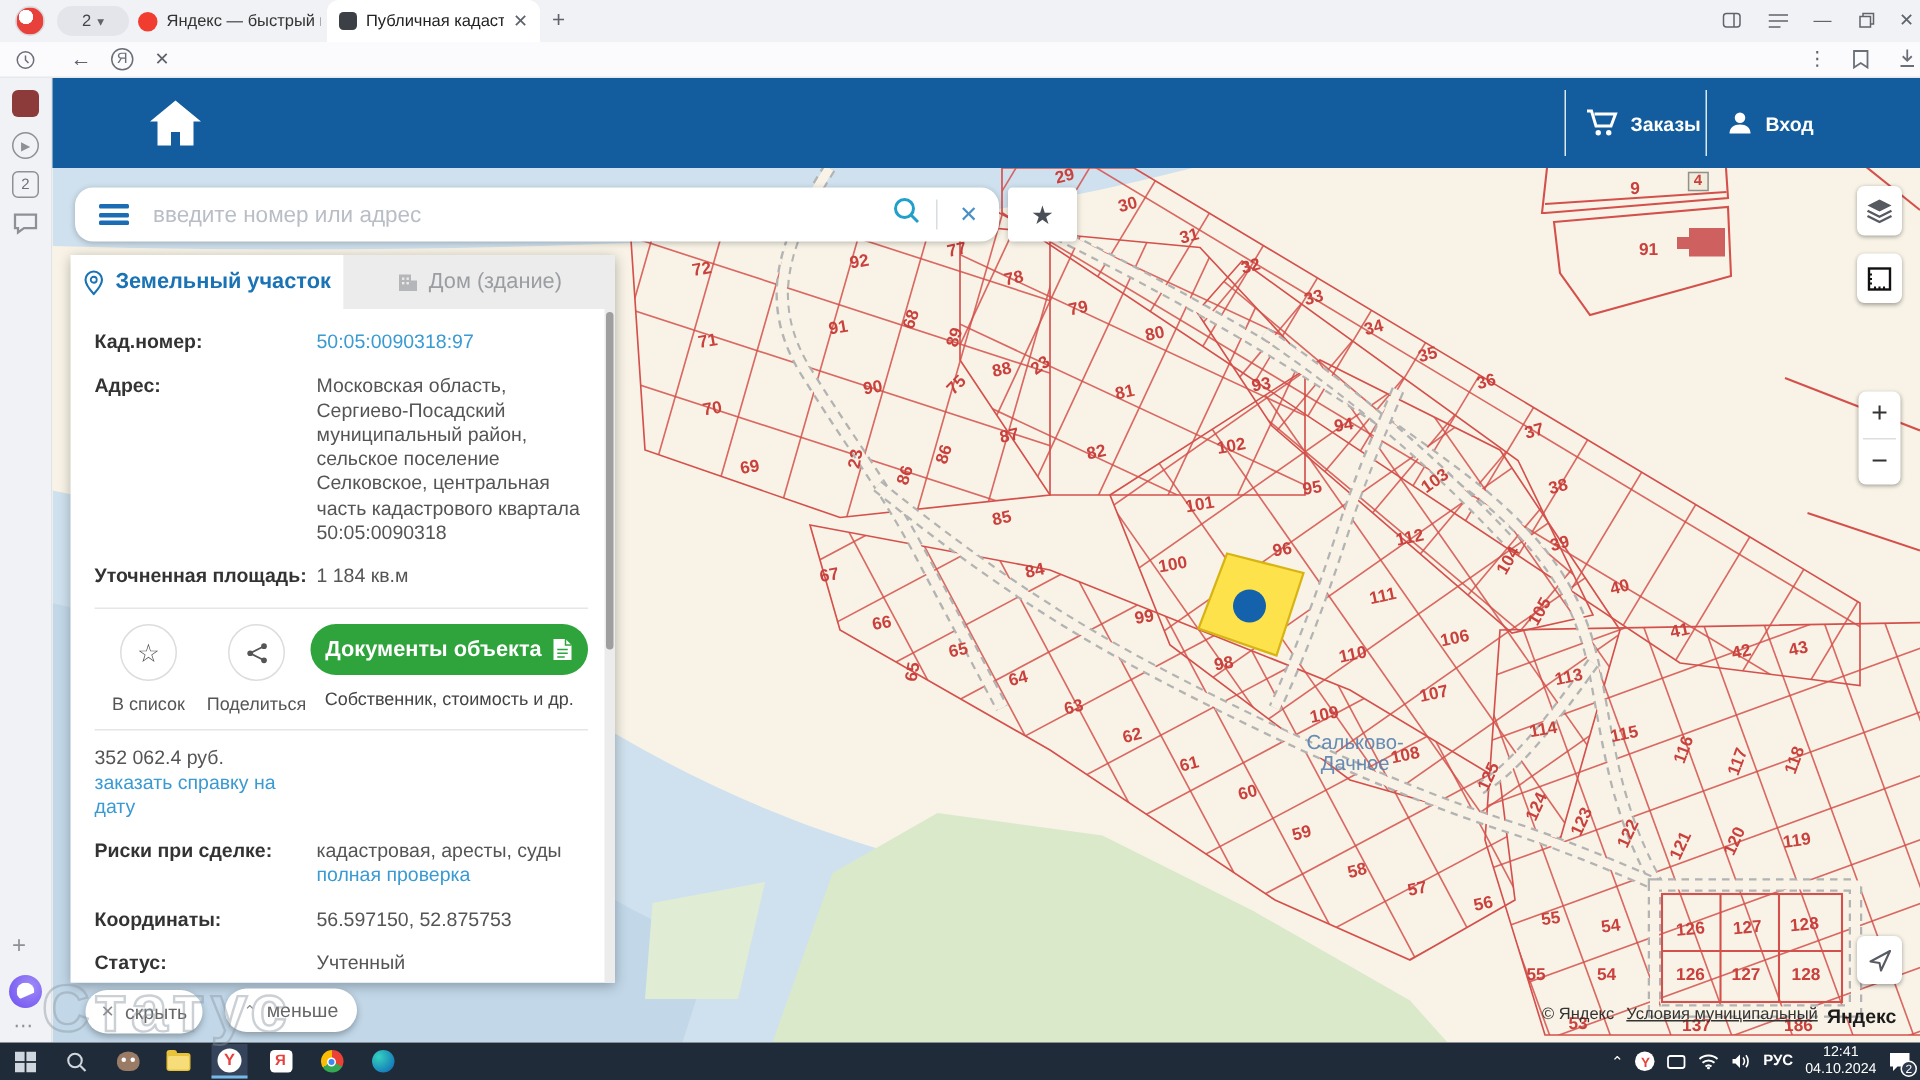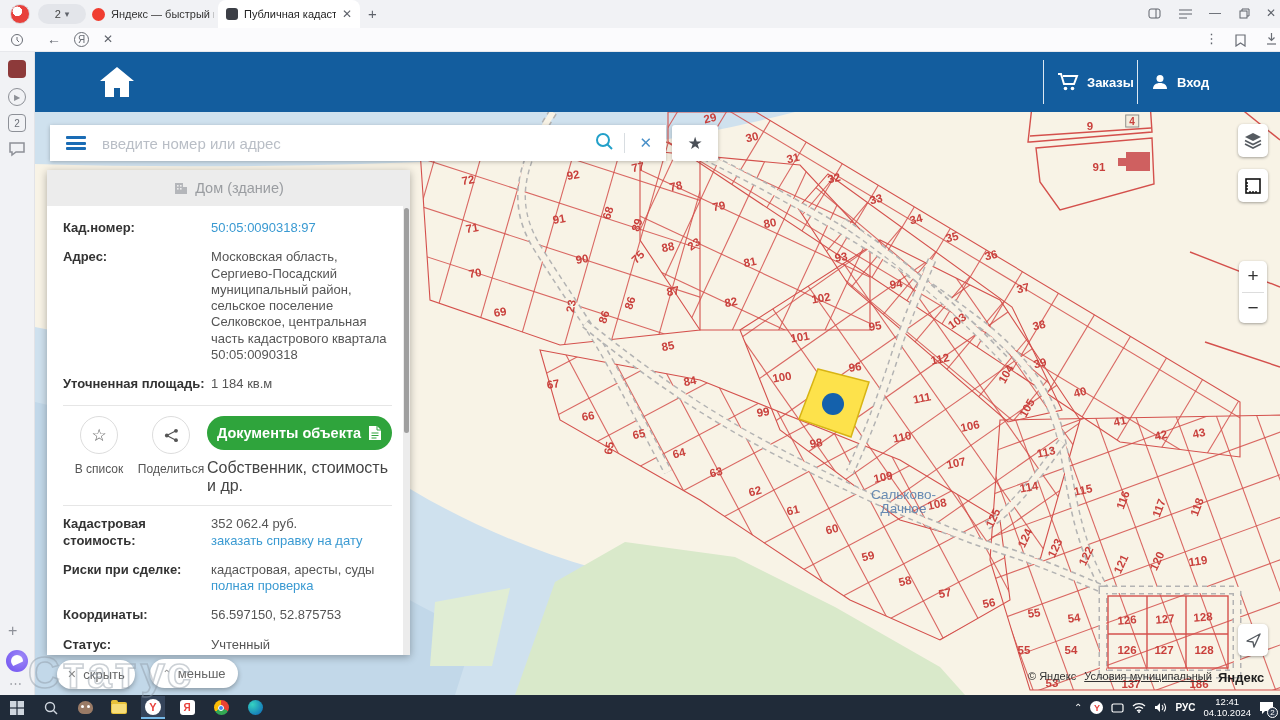--- a/index.html
+++ b/index.html
@@ -39,21 +39,21 @@
   .map{position:absolute;left:35px;top:112px;width:1245px;height:583px;background:#f8f3e6;overflow:hidden;}
   .map svg{position:absolute;left:0;top:0;}
   .hatch line{stroke:#d4504c;stroke-width:1.1;opacity:.85;}
   .redline{stroke:#d4504c;stroke-width:1.4;fill:none;}
   .road-d{fill:none;stroke:#b3b3b3;stroke-width:9;stroke-dasharray:5 4;}
   .road-f{fill:none;stroke:#f8f3e6;stroke-width:6;}
   .pl{position:absolute;color:#c9403c;font-size:11.5px;font-weight:700;white-space:nowrap;z-index:2;}
   .pl4{background:#f2ecdd;border:1px solid #90908c;padding:0 3px;font-size:10px;}
   .settle{position:absolute;left:836px;top:376px;z-index:2;color:rgba(88,128,173,.9);font-size:13.5px;line-height:1.05;text-align:center;}
   
-  .search{position:absolute;left:50px;top:125px;width:616px;height:36px;background:#fff;border-radius:0;
+  .search{position:absolute;left:50px;top:125px;width:616px;height:36px;background:#fff;border-radius:12px;
     box-shadow:0 1px 4px rgba(0,0,0,.25);z-index:10;display:flex;align-items:center;}
   .burger{width:20px;height:14px;margin:0 14px 0 16px;display:flex;flex-direction:column;justify-content:space-between;}
   .burger i{display:block;height:3px;background:#1a6cb5;border-radius:1px;}
   .search input{flex:1;border:0;outline:none;font-size:15px;color:#333;background:transparent;}
   .search input::placeholder{color:#b9bec6;}
   .starbtn{position:absolute;left:672px;top:125px;width:46px;height:36px;background:#fff;border-radius:3px;
     box-shadow:0 1px 4px rgba(0,0,0,.25);z-index:10;display:flex;align-items:center;justify-content:center;
     color:#4a4f57;font-size:17px;}
   
   .panel{position:absolute;left:47px;top:170px;width:363px;height:485px;z-index:10;box-shadow:0 2px 8px rgba(0,0,0,.3);}
@@ -67,21 +67,21 @@
   .pval{color:#555;line-height:1.25;}
   .plink{color:#3a9ad2;}
   .phr{border:0;border-top:1px solid #e6e6e6;margin:2px 0 10px;}
   .actions{display:flex;align-items:flex-start;margin:0 0 10px;}
   .acol{display:flex;flex-direction:column;align-items:center;width:72px;}
   .circ{width:38px;height:38px;border-radius:50%;border:1px solid #ddd;display:flex;align-items:center;justify-content:center;color:#555;}
   .albl{font-size:12px;color:#555;margin-top:8px;}
   .dcol{flex:1;display:flex;flex-direction:column;align-items:center;}
   .greenbtn{width:100%;height:34px;border-radius:17px;background:#2fa43c;color:#fff;font-size:14.5px;font-weight:700;
     display:flex;align-items:center;justify-content:center;gap:7px;border:0;}
-  .dcap{font-size:16px;color:#444;margin-top:9px;}
+  .dcap{font-size:12px;color:#444;margin-top:9px;}
   .scroll{position:absolute;right:0;top:36px;width:7px;height:449px;background:#ececec;}
   .thumb{position:absolute;left:1px;top:2px;width:5px;height:225px;background:#9f9f9f;border-radius:3px;}
   
   .pill{position:absolute;height:29px;background:#fff;border-radius:15px;box-shadow:0 2px 5px rgba(0,0,0,.3);
     display:flex;align-items:center;justify-content:center;gap:7px;font-size:13px;color:#666;z-index:12;}
   .wmark{position:absolute;left:28px;top:648px;z-index:14;font-size:44px;font-weight:700;letter-spacing:3px;
     color:transparent;-webkit-text-stroke:1.6px rgba(140,150,162,.45);pointer-events:none;}
   .mctl{position:absolute;background:#fff;border-radius:5px;box-shadow:0 1px 3px rgba(0,0,0,.35);z-index:10;
     display:flex;align-items:center;justify-content:center;color:#333;}
   .attr{position:absolute;top:670px;font-size:11px;color:#333;z-index:9;}
@@ -1019,20 +1019,27 @@
           <circle cx="8" cy="8" r="6" fill="none" stroke="#22a0c9" stroke-width="2"></circle>
           <path d="M12.5 12.5L17 17" stroke="#22a0c9" stroke-width="2"></path>
         </svg></span>
     <span style="width:1px;height:20px;background:#d8dde1;"></span>
     <span style="margin:0 14px;color:#4a90c8;font-size:15px;">✕</span>
   </div>
   <div class="starbtn">★</div>
 
   <div class="panel">
     <div class="ptabs">
+      <div class="ptab on">
+        <svg width="15" height="17" viewBox="0 0 15 17">
+          <path d="M7.5 1a5.5 5.5 0 015.5 5.5C13 10 7.5 16 7.5 16S2 10 2 6.5A5.5 5.5 0 017.5 1z" fill="none" stroke="#1a73b5" stroke-width="1.4"></path>
+          <circle cx="7.5" cy="6.5" r="2" fill="none" stroke="#1a73b5" stroke-width="1.2"></circle>
+          </svg>
+        <span>Земельный участок</span>
+      </div>
       <div class="ptab off">
         <svg width="15" height="14" viewBox="0 0 15 14">
           <rect x="2" y="2" width="8" height="11" fill="#b4b6ba"></rect>
             <rect x="10" y="6" width="4" height="7" fill="#b4b6ba"></rect>
           <rect x="4" y="4" width="1.6" height="1.6" fill="#ececec"></rect>
             <rect x="7" y="4" width="1.6" height="1.6" fill="#ececec"></rect>
           <rect x="4" y="7" width="1.6" height="1.6" fill="#ececec"></rect>
             <rect x="7" y="7" width="1.6" height="1.6" fill="#ececec"></rect>
           </svg>
         <span>Дом (здание)</span>
@@ -1075,21 +1082,20 @@
               <path d="M1 1h8l4 4v10H1z" fill="#fff"></path>
                 <path d="M9 1v4h4" fill="none" stroke="#2fa43c"></path>
               <path d="M3.5 8h7M3.5 10.5h7M3.5 13h5" stroke="#2fa43c" stroke-width="1.1"></path>
               </svg>
           </button>
           <span class="dcap">Собственник, стоимость и др.</span>
         </div>
       </div>
       <hr class="phr">
       <div class="prow">
-        <span class="plab">Кадастровая стоимость:</span>
         <span class="pval"><span>352 062.4 руб.</span><br>
           <span class="plink">заказать справку на дату</span></span>
       </div>
       <div class="prow">
         <span class="plab">Риски при сделке:</span>
         <span class="pval"><span>кадастровая, аресты, суды</span><br>
           <span class="plink">полная проверка</span></span>
       </div>
       <div class="prow">
         <span class="plab">Координаты:</span>

